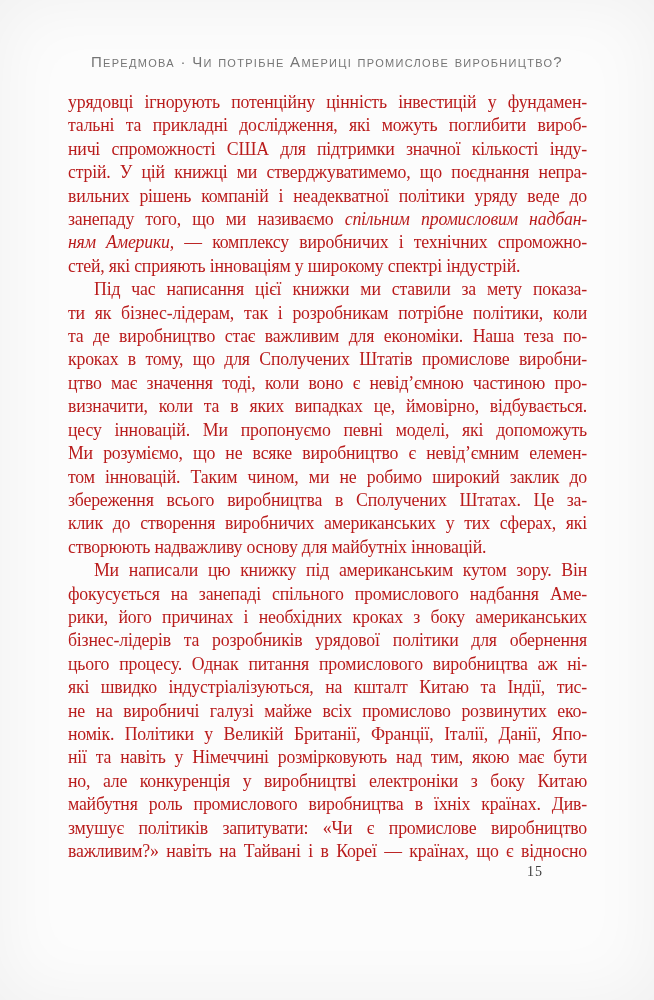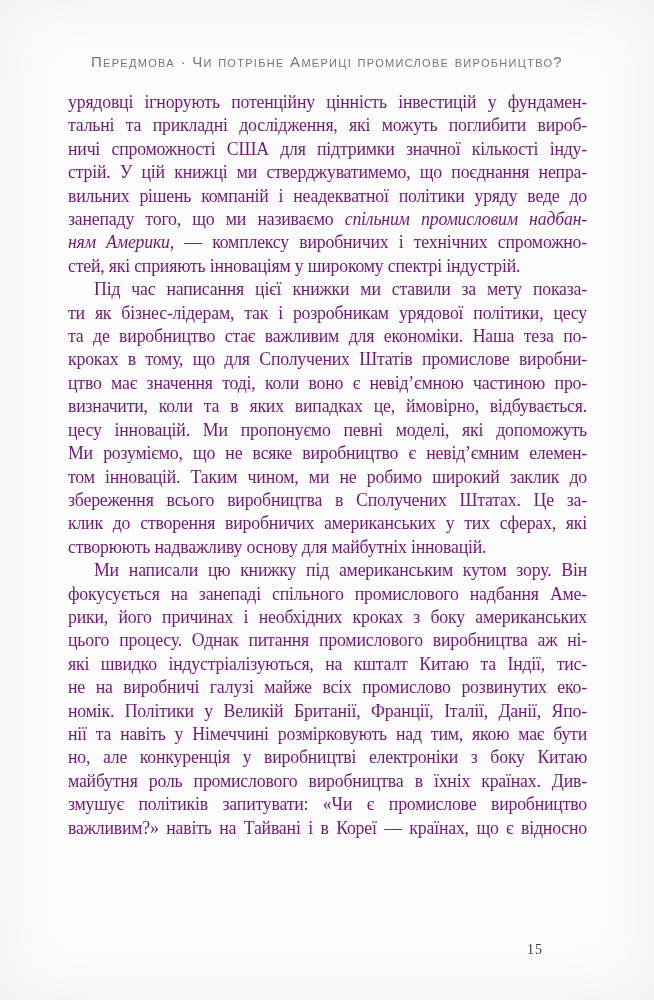--- a/index.html
+++ b/index.html
@@ -29,33 +29,33 @@
     color: #757575;
   }
   .body-text {
     position: absolute;
     top: 91px;
     left: 68px;
     width: 519px;
     font-size: 17.8px;
     line-height: 23.4px;
     letter-spacing: -0.2px;
-    color: #701a75;
+    color: #b91c1c;
   }
   .para { margin: 0; }
   .para.indent .line:first-child { text-indent: 26px; }
   .line {
     text-align: justify;
     text-align-last: justify;
   }
   .line.last { text-align-last: left; }
   .line em { font-style: italic; }
   .page-number {
     position: absolute;
-    top: 942px;
+    top: 864px;
     left: 527px;
     font-size: 14px;
     letter-spacing: 1px;
     color: #3c3c3c;
   }
 </style>
 </head>
 <body>
 
 <div class="page">
@@ -67,36 +67,37 @@
         <div class="line"><span>тальні та прикладні дослідження, які можуть поглибити вироб-</span></div>
         <div class="line"><span>ничі спроможності США для підтримки значної кількості інду-</span></div>
         <div class="line"><span>стрій. У цій книжці ми стверджуватимемо, що поєднання непра-</span></div>
         <div class="line"><span>вильних рішень компаній і неадекватної політики уряду веде до</span></div>
         <div class="line"><span>занепаду того, що ми називаємо </span><em>спільним промисловим надбан-</em></div>
         <div class="line"><em>ням Америки,</em><span> — комплексу виробничих і технічних спроможно-</span></div>
         <div class="line last"><span>стей, які сприяють інноваціям у широкому спектрі індустрій.</span></div>
       </div>
       <div class="para indent">
         <div class="line"><span>Під час написання цієї книжки ми ставили за мету показа-</span></div>
-        <div class="line"><span>ти як бізнес-лідерам, так і розробникам урядової політики, цесу</span></div>
+        <div class="line"><span>ти як бізнес-лідерам, так і розробникам потрібне політики, коли</span></div>
         <div class="line"><span>та де виробництво стає важливим для економіки. Наша теза по-</span></div>
         <div class="line"><span>кроках в тому, що для Сполучених Штатів промислове виробни-</span></div>
         <div class="line"><span>цтво має значення тоді, коли воно є невід’ємною частиною про-</span></div>
         <div class="line"><span>визначити, коли та в яких випадках це, ймовірно, відбувається.</span></div>
         <div class="line"><span>цесу інновацій. Ми пропонуємо певні моделі, які допоможуть</span></div>
         <div class="line"><span>Ми розуміємо, що не всяке виробництво є невід’ємним елемен-</span></div>
         <div class="line"><span>том інновацій. Таким чином, ми не робимо широкий заклик до</span></div>
         <div class="line"><span>збереження всього виробництва в Сполучених Штатах. Це за-</span></div>
         <div class="line"><span>клик до створення виробничих американських у тих сферах, які</span></div>
         <div class="line last"><span>створюють надважливу основу для майбутніх інновацій.</span></div>
       </div>
       <div class="para indent">
         <div class="line"><span>Ми написали цю книжку під американським кутом зору. Він</span></div>
         <div class="line"><span>фокусується на занепаді спільного промислового надбання Аме-</span></div>
         <div class="line"><span>рики, його причинах і необхідних кроках з боку американських</span></div>
+        <div class="line"><span>бізнес-лідерів та розробників урядової політики для обернення</span></div>
         <div class="line"><span>цього процесу. Однак питання промислового виробництва аж ні-</span></div>
         <div class="line"><span>які швидко індустріалізуються, на кшталт Китаю та Індії, тис-</span></div>
         <div class="line"><span>не на виробничі галузі майже всіх промислово розвинутих еко-</span></div>
         <div class="line"><span>номік. Політики у Великій Британії, Франції, Італії, Данії, Япо-</span></div>
         <div class="line"><span>нії та навіть у Німеччині розмірковують над тим, якою має бути</span></div>
         <div class="line"><span>но, але конкуренція у виробництві електроніки з боку Китаю</span></div>
         <div class="line"><span>майбутня роль промислового виробництва в їхніх країнах. Див-</span></div>
         <div class="line"><span>змушує політиків запитувати: «Чи є промислове виробництво</span></div>
         <div class="line"><span>важливим?» навіть на Тайвані і в Кореї — країнах, що є відносно</span></div>
       </div>

